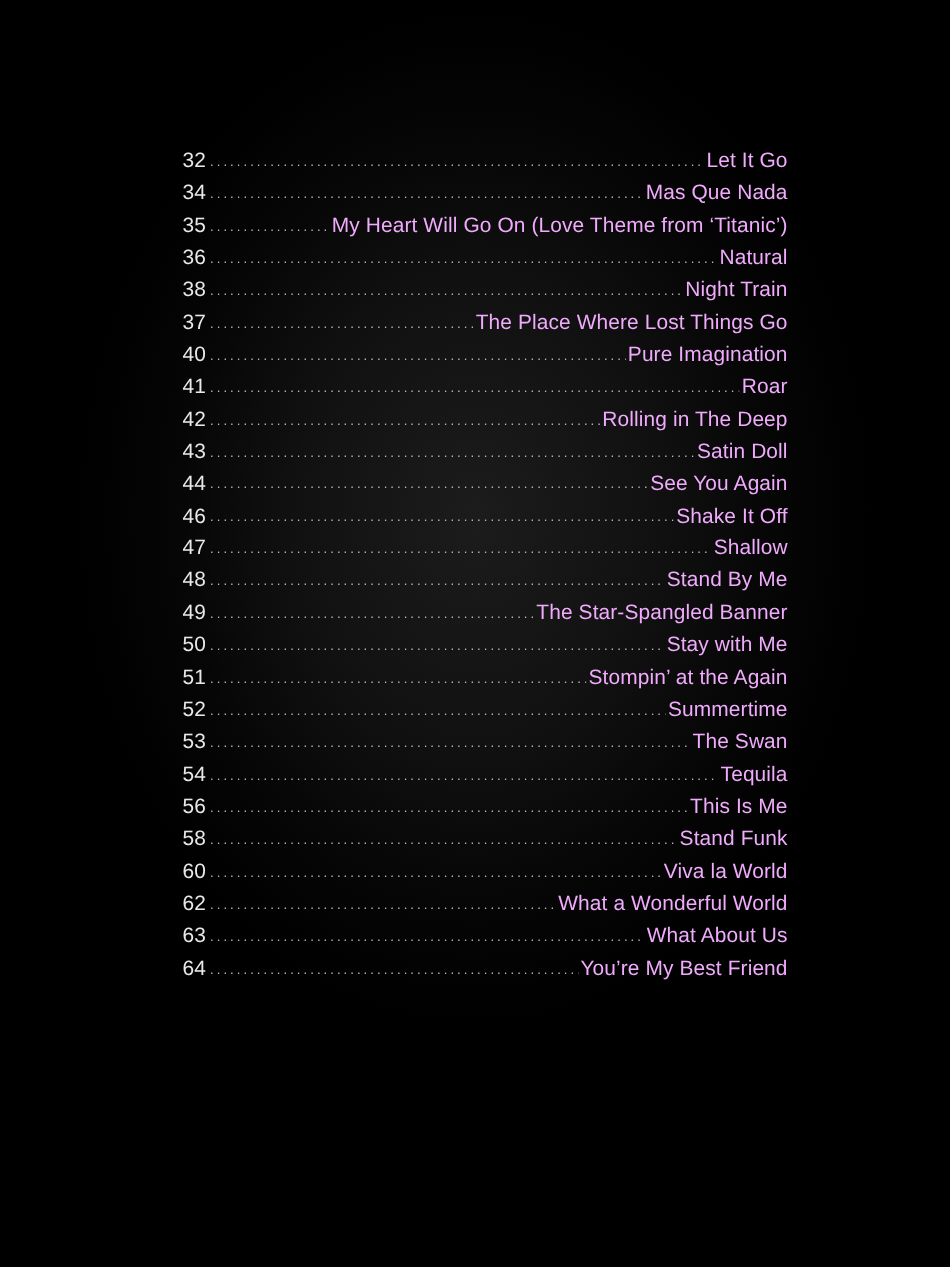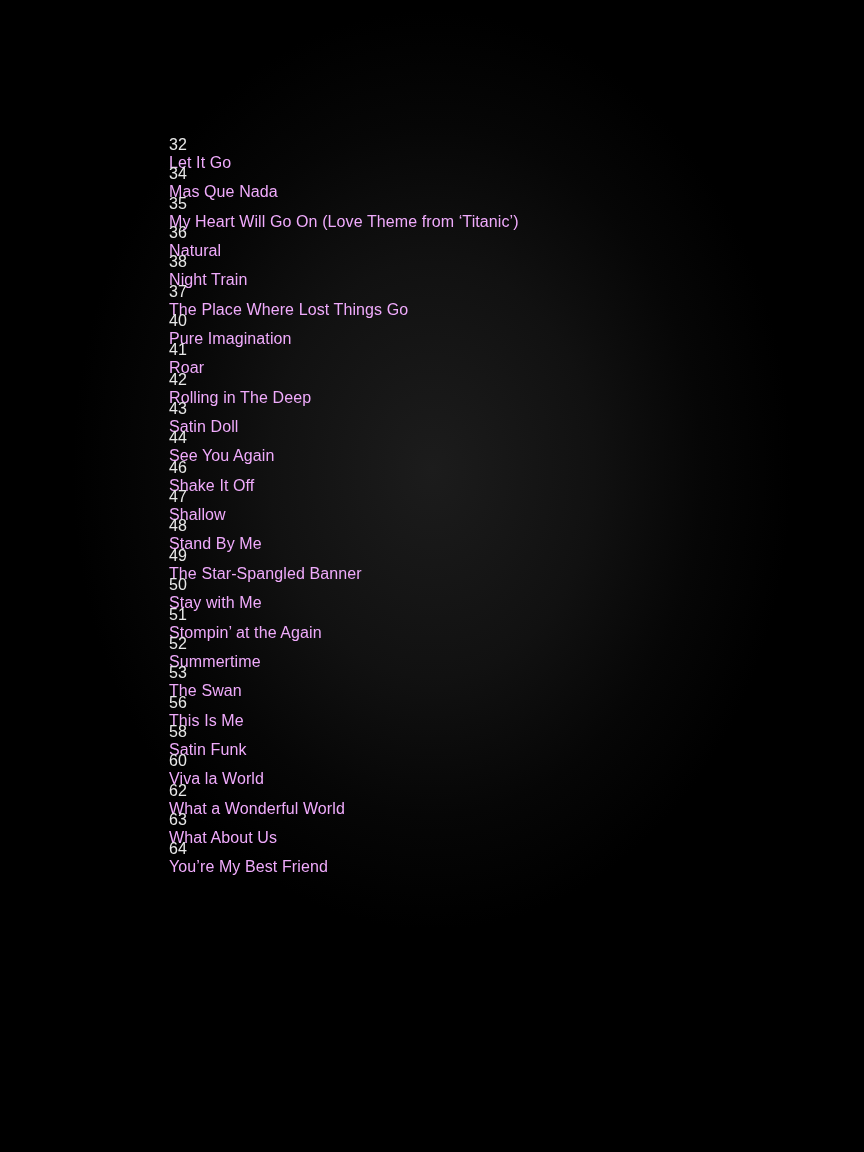--- a/index.html
+++ b/index.html
@@ -24,23 +24,22 @@
       position: absolute;
       left: 166px;
       top: 136px;
       width: 550px;
     }
     .toc-row {
       display: flex;
       align-items: baseline;
       height: 29.35px;
       color: #f2f2f2;
-      font-size: 16px;
+      font-size: 19px;
       letter-spacing: 0.1px;
-      flex-direction: column;
     }
     .page-num {
       width: 22px;
       flex: 0 0 auto;
       text-align: left;
       color: #e8e8e8;
     }
     .leader {
       flex: 1 1 auto;
       overflow: hidden;
@@ -160,28 +159,33 @@
     <span class="page-num">52</span>
     <span class="leader"></span>
     <span class="title">Summertime</span>
   </div>
   <div class="toc-row">
     <span class="page-num">53</span>
     <span class="leader"></span>
     <span class="title">The Swan</span>
   </div>
   <div class="toc-row">
+    <span class="page-num">54</span>
+    <span class="leader"></span>
+    <span class="title">Tequila</span>
+  </div>
+  <div class="toc-row">
     <span class="page-num">56</span>
     <span class="leader"></span>
     <span class="title">This Is Me</span>
   </div>
   <div class="toc-row">
     <span class="page-num">58</span>
     <span class="leader"></span>
-    <span class="title">Satin Funk</span>
+    <span class="title">Stand Funk</span>
   </div>
   <div class="toc-row">
     <span class="page-num">60</span>
     <span class="leader"></span>
     <span class="title">Viva la World</span>
   </div>
   <div class="toc-row">
     <span class="page-num">62</span>
     <span class="leader"></span>
     <span class="title">What a Wonderful World</span>

